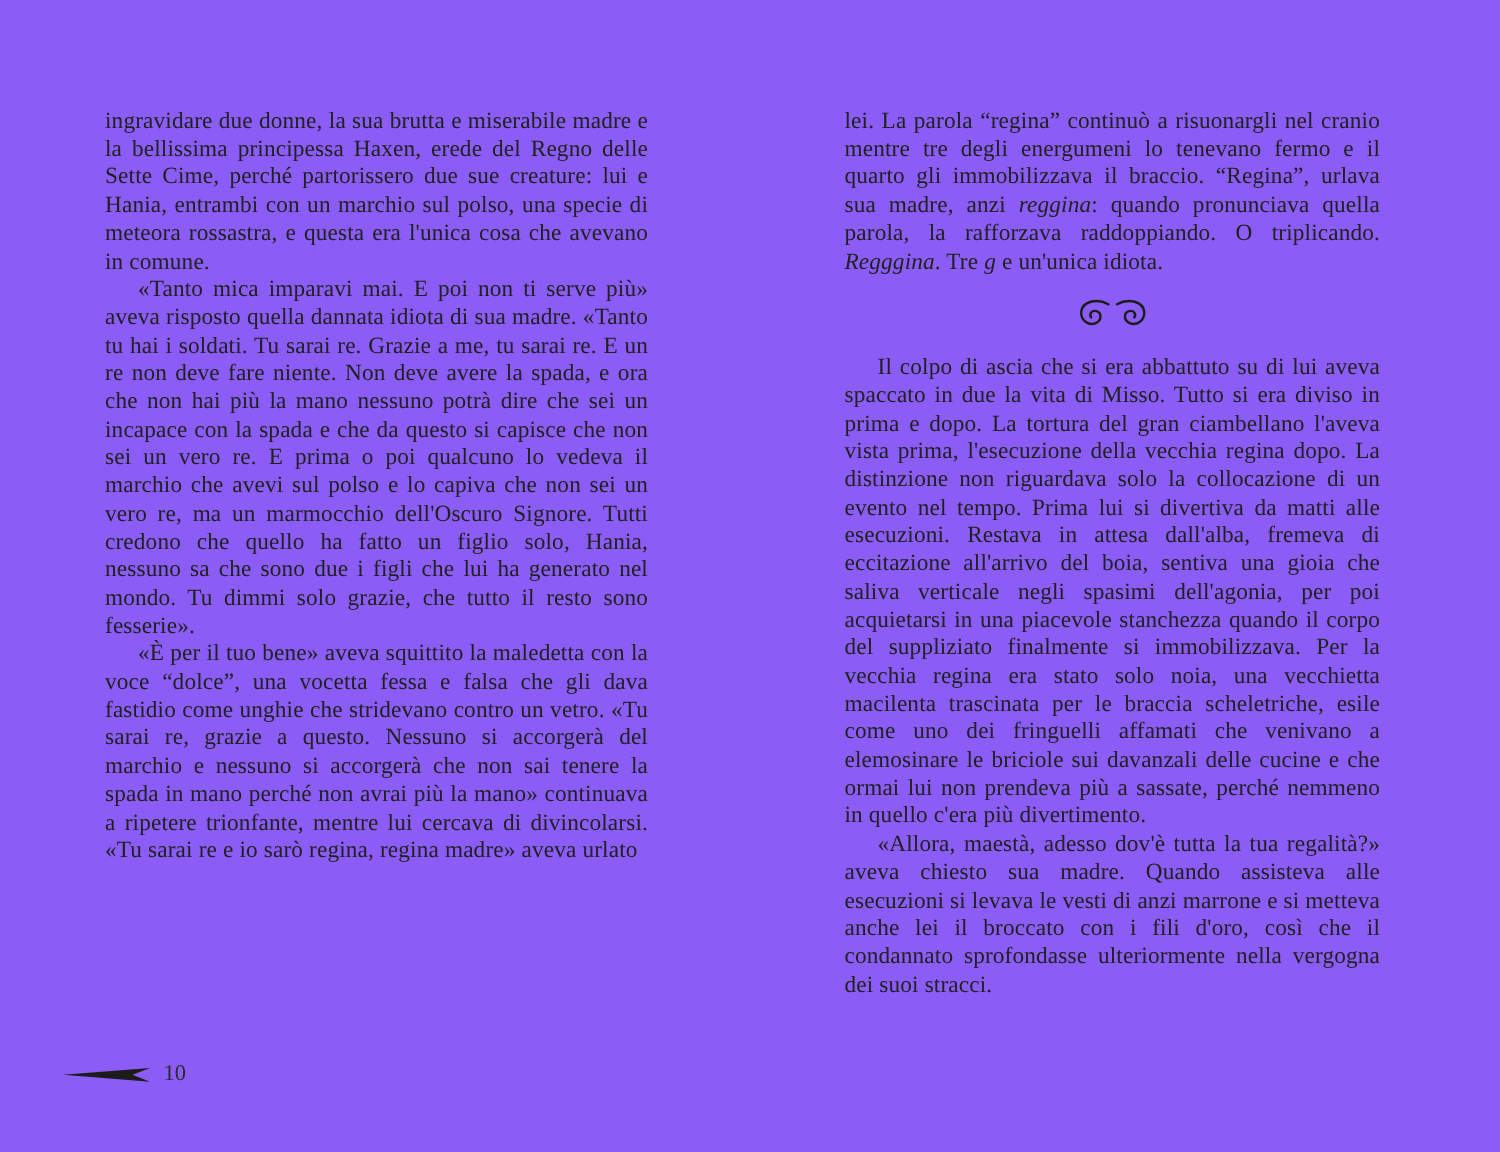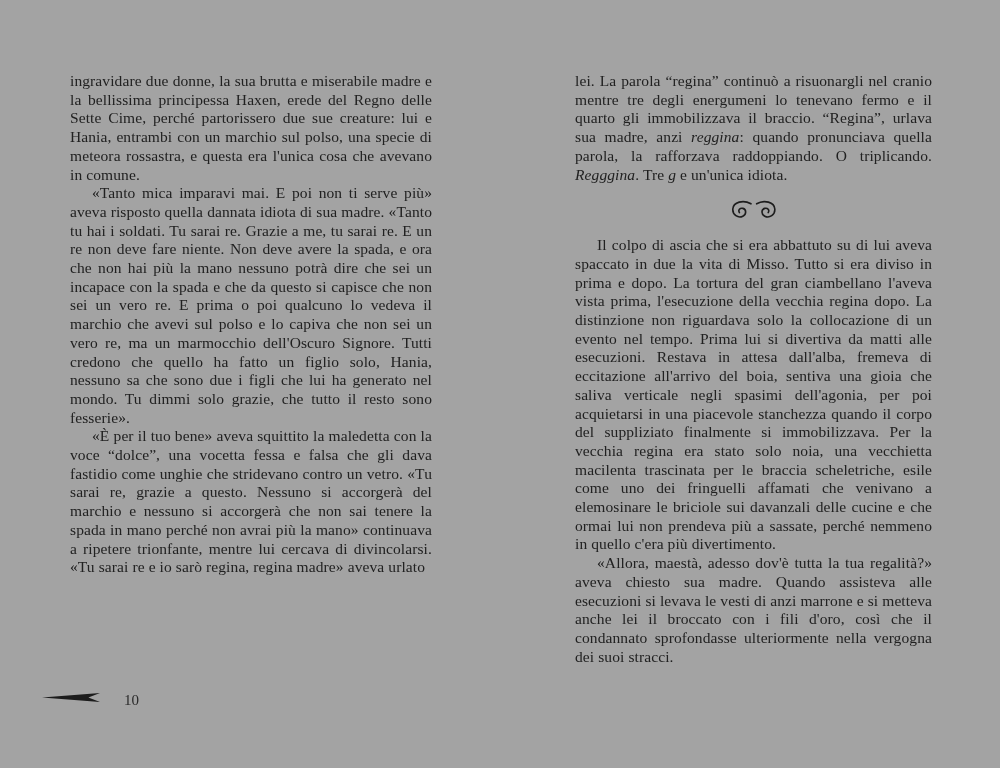--- a/index.html
+++ b/index.html
@@ -1,59 +1,60 @@
 <!DOCTYPE html>
 <html lang="it"><head>
 <meta charset="utf-8">
 <style>
   html, body { margin: 0; padding: 0; background: #ffffff; }
   .spread {
     position: relative;
     width: 1000px;
     height: 768px;
-    background: #a3a3a3;
+    background: #8b5cf6;
     font-family: "Liberation Serif", "DejaVu Serif", serif;
     color: #212121;
     overflow: hidden;
   }
   .page { position: absolute; top: 0; height: 768px; }
   .page.left  { left: 0;   width: 500px; }
   .page.right { left: 500px; width: 500px; }
 
   .page-text {
     position: absolute;
     top: 72px;
     text-align: justify;
     font-size: 15.5px;
     line-height: 18.7px;
     letter-spacing: 0.1px;
     hyphens: auto;
     -webkit-hyphens: auto;
   }
   .page.left  .page-text { left: 70px;  width: 362px; }
-  .page.right .page-text { left: 75px;  width: 357px; }
+  .page.right .page-text { left: 63px;  width: 357px; }
 
   .para { margin: 0; }
   .para.indent { text-indent: 22px; }
   .para i { font-style: italic; }
 
   .ornament {
     text-align: center;
     margin: 13px 0 15px 0;
     height: 24px;
     line-height: 24px;
   }
   .ornament svg { height: 21px; vertical-align: middle; }
   .ornament path { fill: none; stroke: #1d1d1d; stroke-width: 1.7; stroke-linecap: round; }
 
   .footer {
     position: absolute;
-    top: 692px;
+    top: 708px;
     display: flex;
-    gap: 24px;
+    align-items: center;
+    gap: 9px;
     height: 16px;
   }
   .footer-left  { left: 42px; }
   .page-number {
     font-size: 15px;
     color: #2a2a2a;
     line-height: 16px;
   }
   .dart { width: 58px; height: 11px; display: block; }
   .dart polygon { fill: #1c1c1c; }

